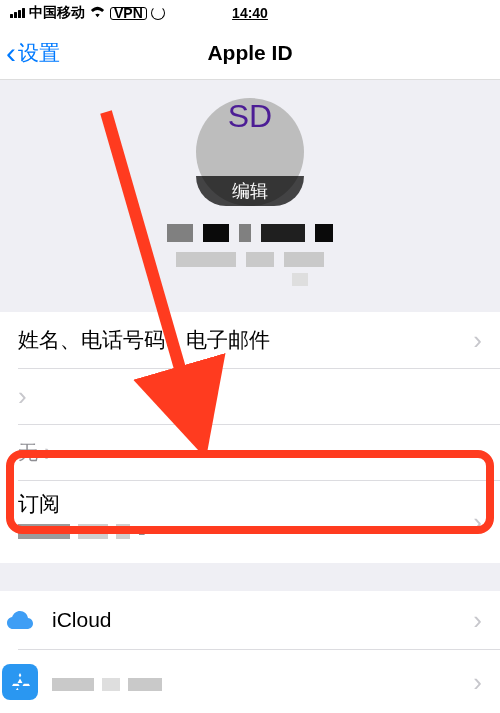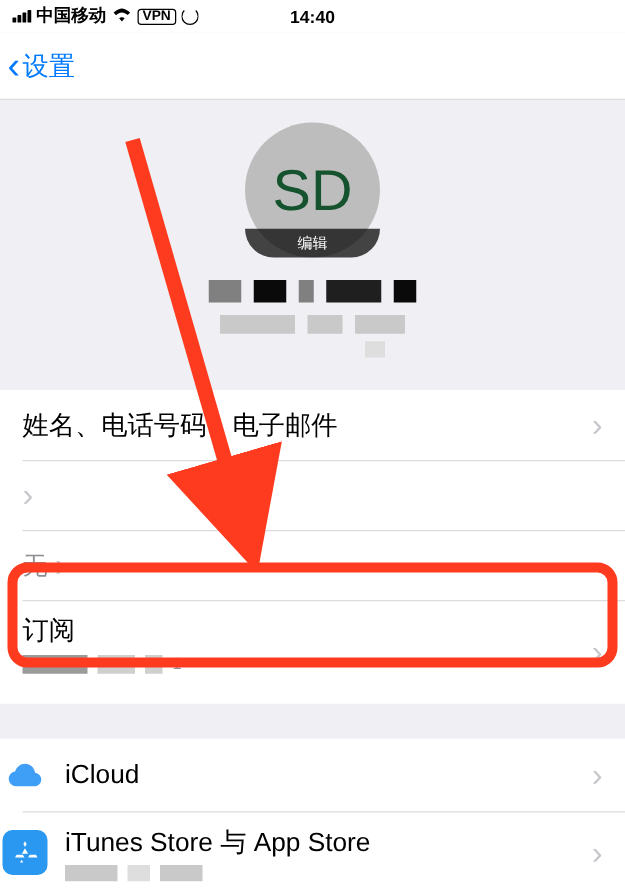--- a/index.html
+++ b/index.html
@@ -5,26 +5,26 @@
     * { margin: 0; padding: 0; box-sizing: border-box; -webkit-font-smoothing: antialiased; }
     body {
       width: 500px; height: 713px;
       font-family: -apple-system, "PingFang SC", "Helvetica Neue", sans-serif;
       background: #efeff4; overflow: hidden; position: relative;
     }
     
     .status { height: 26px; background: #fff; display: flex; align-items: center;
       justify-content: flex-start; padding: 0 10px; font-size: 14px; font-weight: 600; }
     .status .left, .status .right { display: flex; align-items: center; gap: 4px; }
-    .status .center { position: absolute; left: 50%; transform: translateX(-50%); }
+    .status .center { position: absolute; left: 50%; transform: translateX(-50%); text-decoration: underline; }
     .sig-bars { display: flex; align-items: flex-end; gap: 1px; }
     .sig-bars span { width: 3px; background: #000; border-radius: .5px; }
     .sig-bars span:nth-child(1){height:4px}.sig-bars span:nth-child(2){height:6px}
     .sig-bars span:nth-child(3){height:8px}.sig-bars span:nth-child(4){height:10px}
-    .vpn-badge { border:1.3px solid #000; border-radius:3px; font-size:11px;
+    .vpn-badge { border:1.3px solid #000; border-radius:3px; font-size:14px;
       padding:0 3px; font-weight:700; line-height:11px; }
     .spinner { width:14px;height:14px;border:1.5px solid #000;border-top-color:transparent;
       border-radius:50%; display:inline-block; }
     .lock-rot { font-size:15px; position:relative; top:1px; }
     .batt { display:flex;align-items:center;gap:3px;font-size:14px;font-weight:600; }
     .batt-body{width:26px;height:13px;border:1.3px solid #000;border-radius:3px;position:relative;
       display:flex;align-items:center;padding:1px;}
     .batt-body::after{content:"";position:absolute;right:-4px;top:3.5px;width:2.5px;height:5px;
       background:#000;border-radius:0 2px 2px 0;}
     .batt-fill{background:#34c759;height:100%;width:100%;border-radius:1.5px;position:relative;}
@@ -33,22 +33,22 @@
     
     .nav { height: 54px; background:#fff; border-bottom:1px solid #ddd; position:relative;
       display:flex; align-items:center; }
     .back { display:flex; align-items:center; color:#007aff; font-size:21px; padding-left:6px; }
     .back-chevron{font-size:30px;line-height:1;font-weight:400;margin-right:2px;}
     .nav-title{position:absolute;left:50%;transform:translateX(-50%);font-size:21px;font-weight:600;}
     
     .profile { background:#efeff4; text-align:center; padding:18px 0 26px; position:relative; }
     .avatar-wrap{display:inline-block;position:relative;}
     .avatar{width:108px;height:108px;border-radius:50%;background:#bdbdbd;display:flex;
-      align-items:center;justify-content:center;color:#14532d;font-size:46px;font-weight:400;}
-    .avatar-edit{background:rgba(0,0,0,.72);color:#fff;font-size:12px;padding:3px 0;
+      justify-content:center;color:#4c1d95;font-size:32px;font-weight:400;}
+    .avatar-edit{background:rgba(0,0,0,.72);color:#fff;font-size:18px;padding:3px 0;
       position:absolute;bottom:0;left:0;right:0;border-radius:0 0 54px 54px;}
     .name-row,.mail-row{display:flex;justify-content:center;gap:10px;margin-top:14px;}
     .name-row{margin-top:18px;}
     .mail-row{margin-top:10px;}
     .blur{background:#808080;height:18px;}
     .blur-lt{background:#c9c9c9;}
     .blur-xl{background:#dedede;}
     
     .group{background:#fff;}
     .group.sep-top{margin-top:0;}
@@ -101,20 +101,21 @@
     <span class="spinner"></span>
   </div>
   <div class="center">14:40</div>
 </div>
 
 <div class="nav">
   <div class="back">
     <span class="back-chevron">‹</span>
     <span>设置</span>
   </div>
+  <div class="nav-title">Apple ID</div>
 </div>
 
 <div class="profile">
   <div class="avatar-wrap">
     <div class="avatar">
       <span>SD</span>
     </div>
     <div class="avatar-edit">编辑</div>
   </div>
   <div class="name-row">
@@ -168,21 +169,20 @@
     <span class="label ic-title">iCloud</span>
     <span class="chev">›</span>
   </div>
   <div class="cell icell" style="min-height:66px">
     <div class="icon itunes-bg">
       <svg width="22" height="22" viewBox="0 0 22 22">
           <path fill="#fff" d="M11 2l1.3 2.2L11 6.5 9.7 4.2 11 2zm-5.5 13H3l1.3-2.3h5l1.3 2.3H5.5zm8 0l1.3-2.3h5L21 15h-7.5zm-6.5 4l1.3-2.3 1.3 2.3H7zm6.5-7L11 7.5l-2.5 4.5h5z"></path>
         </svg>
     </div>
     <div class="ic-main">
-      <span class="ic-title">iTunes Store 与 App Store</span>
       <div class="sub-blurs" style="margin-top:4px">
         <span class="blur blur-lt" style="width:42px;height:13px"></span>
         <span class="blur blur-xl" style="width:18px;height:13px"></span>
         <span class="blur blur-lt" style="width:34px;height:13px"></span>
       </div>
     </div>
     <span class="chev">›</span>
   </div>
   <div class="cell icell partial">
     <div class="icon" style="background:#34c759"></div>

